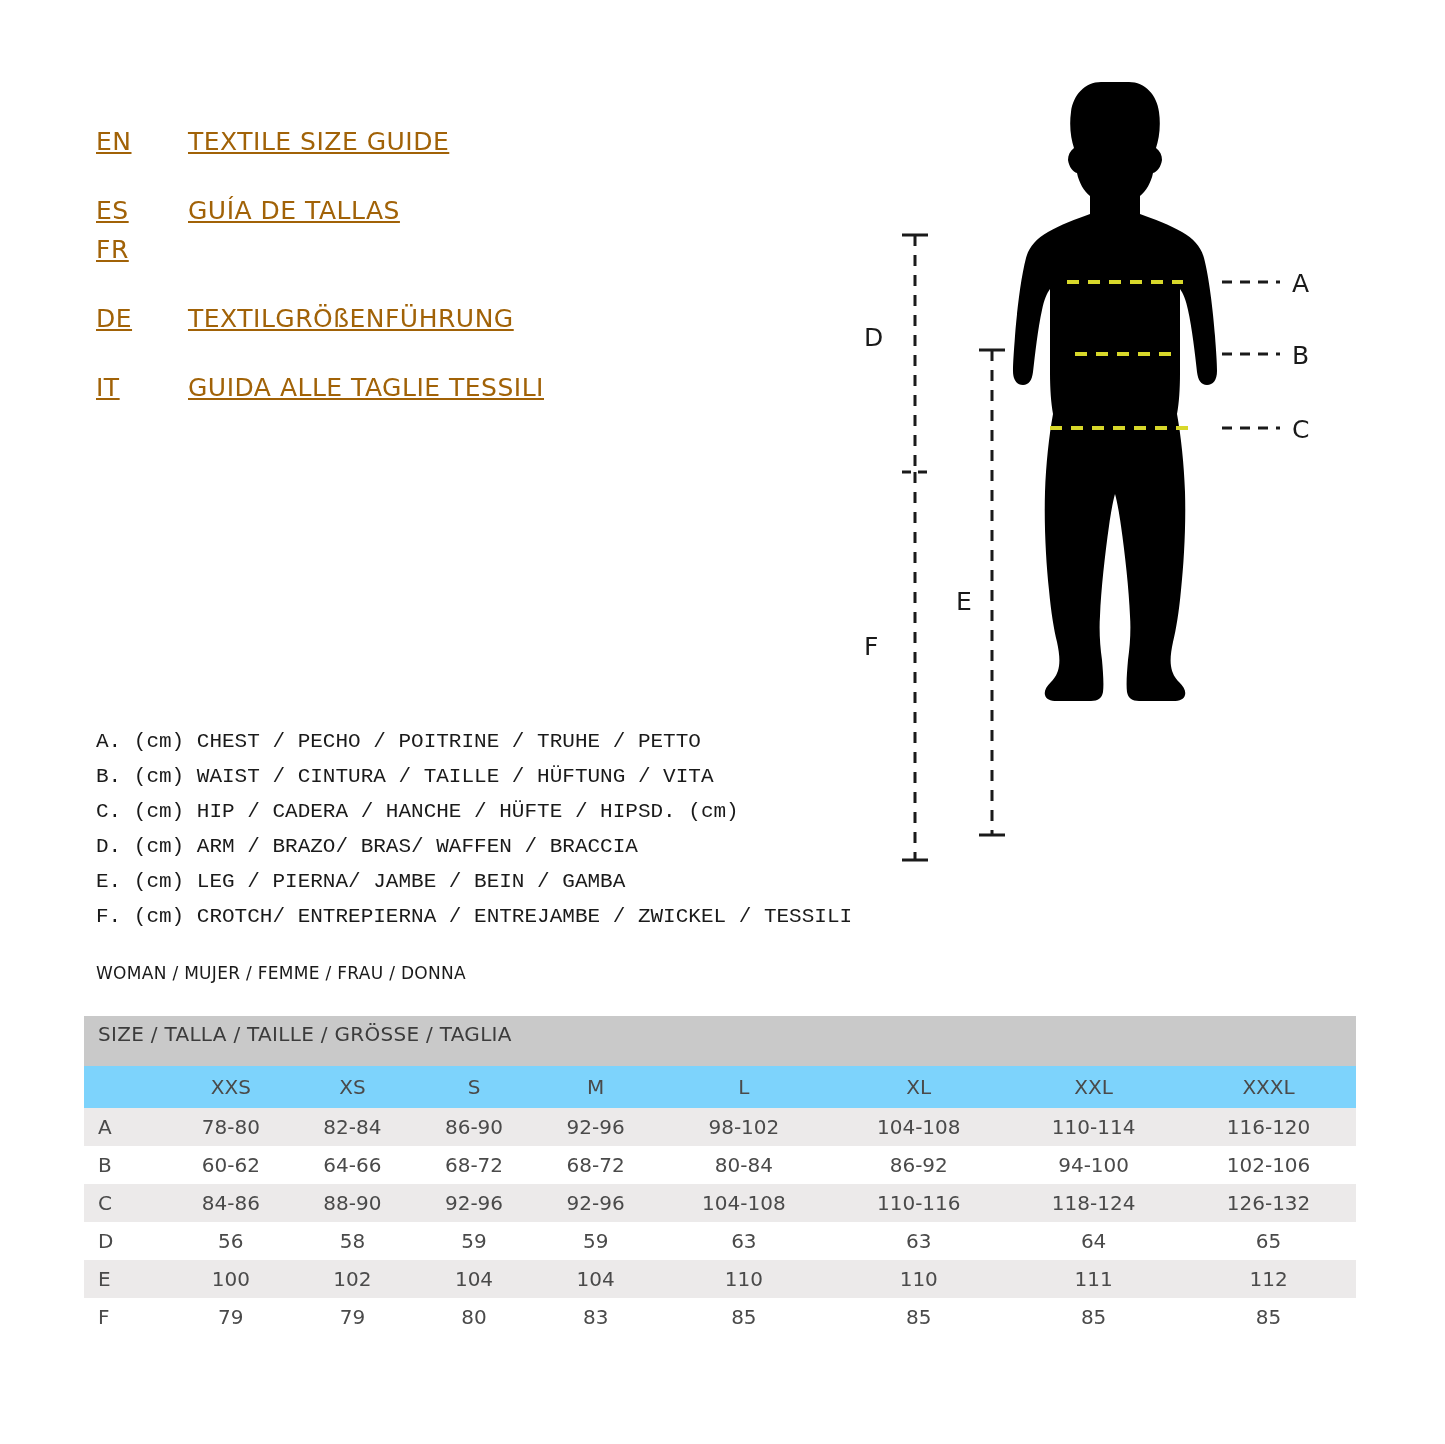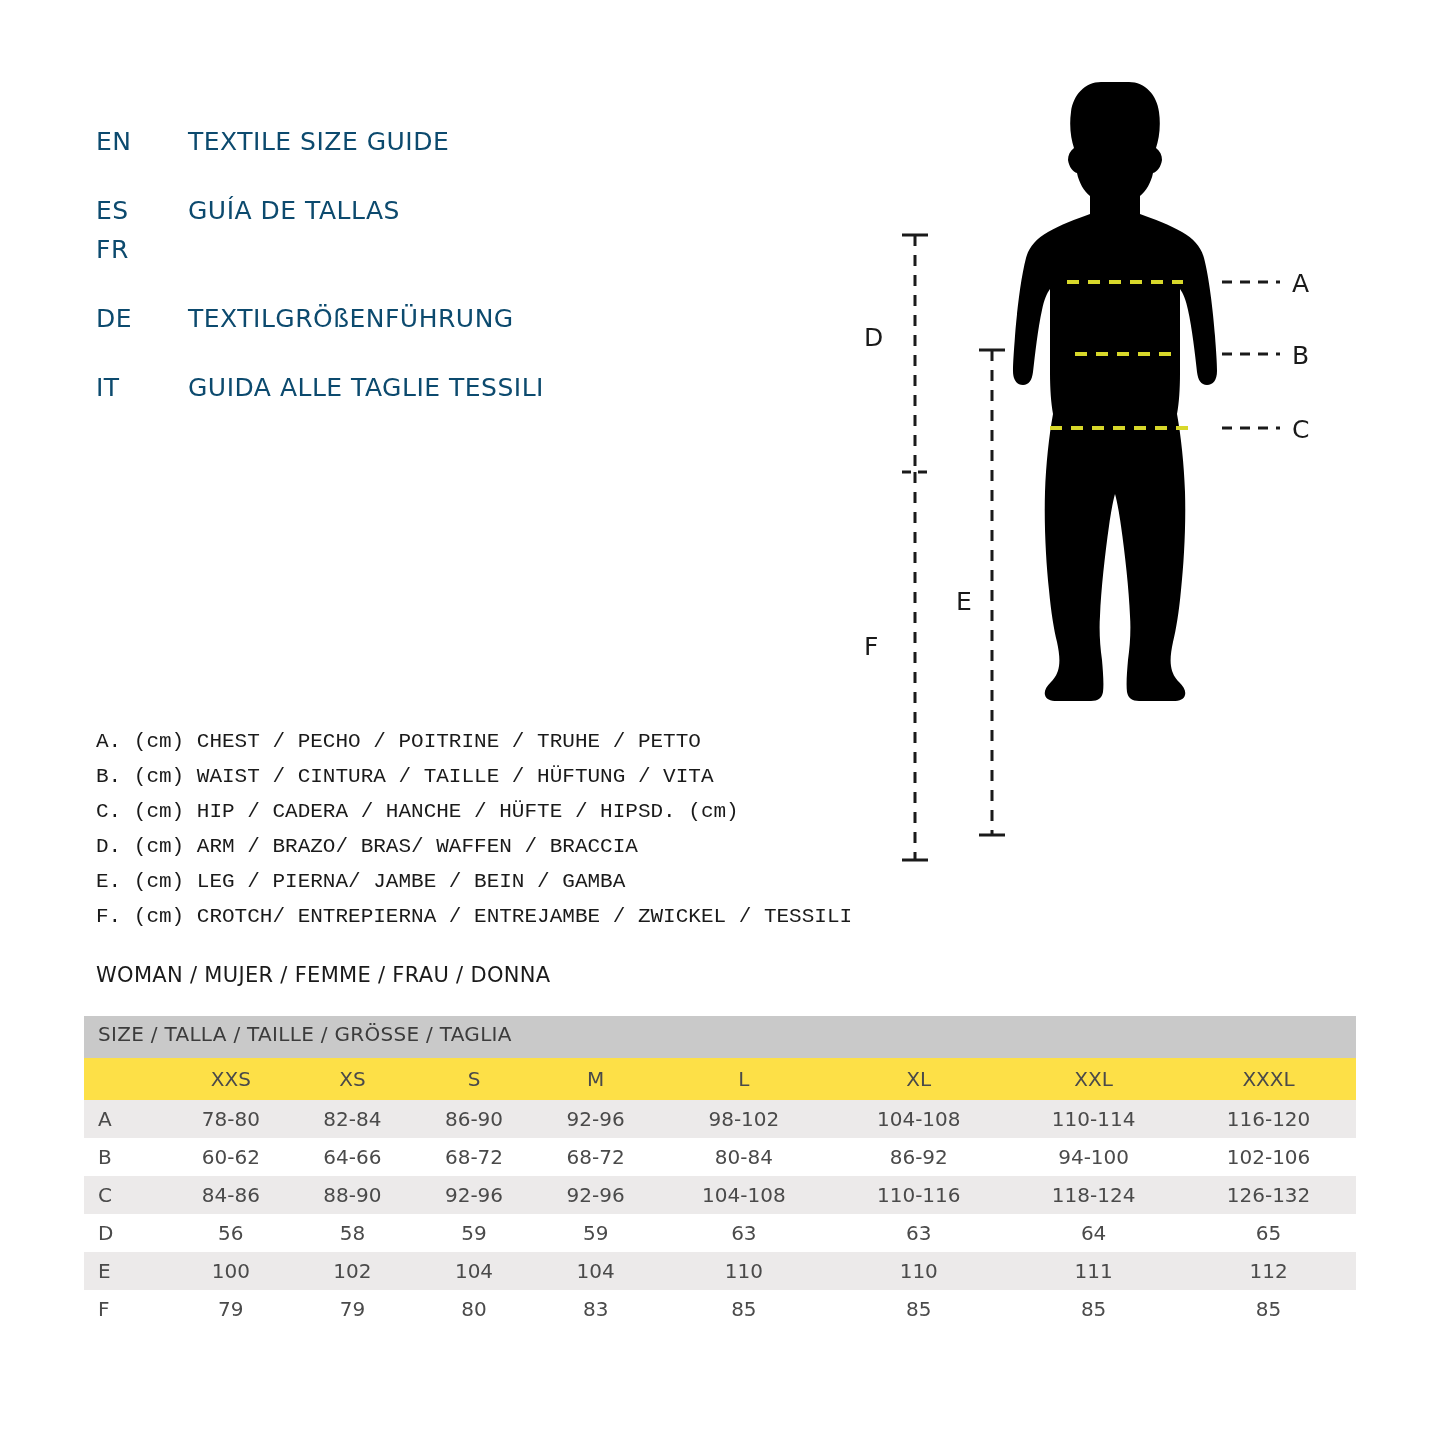--- a/index.html
+++ b/index.html
@@ -22,21 +22,22 @@
     left: 96px;
     top: 92px;
     width: 620px;
   }
   .title-row {
     display: flex;
     align-items: baseline;
     font-size: 25px;
     letter-spacing: 0.5px;
     line-height: 39px;
-    color: #0c4a6e;
+    color: #a16207;
+    text-decoration: underline;
   }
   .title-lang {
     width: 92px;
     flex: 0 0 92px;
   }
   .title-text {
     flex: 1 1 auto;
     margin-top: 30px;
   }
 
@@ -53,45 +54,45 @@
     color: #1a1a1a;
     white-space: nowrap;
     font-family: Liberation Mono, monospace;
   }
 
   
   #gender-line {
     position: absolute;
     left: 96px;
     top: 963px;
-    font-size: 21px;
+    font-size: 17px;
     color: #1a1a1a;
     letter-spacing: 0.3px;
   }
 
   
   #size-table {
     position: absolute;
     left: 84px;
     top: 1016px;
     width: 1272px;
     border-collapse: collapse;
     font-size: 20px;
     color: #4a4a4a;
   }
   #size-table .caption-row td {
     background: #c9c9c9;
     color: #3c3c3c;
     text-align: left;
-    padding: 6px 0 12px 14px;
+    padding: 6px 0 20px 14px;
     font-size: 20px;
     letter-spacing: 0.3px;
   }
   #size-table .header-row td {
-    background: #fde047;
+    background: #7dd3fc;
     text-align: center;
     padding: 9px 0;
     color: #4a4a4a;
     font-size: 20px;
   }
   #size-table td {
     text-align: center;
     padding: 7px 0;
   }
   #size-table td.rowlabel {

